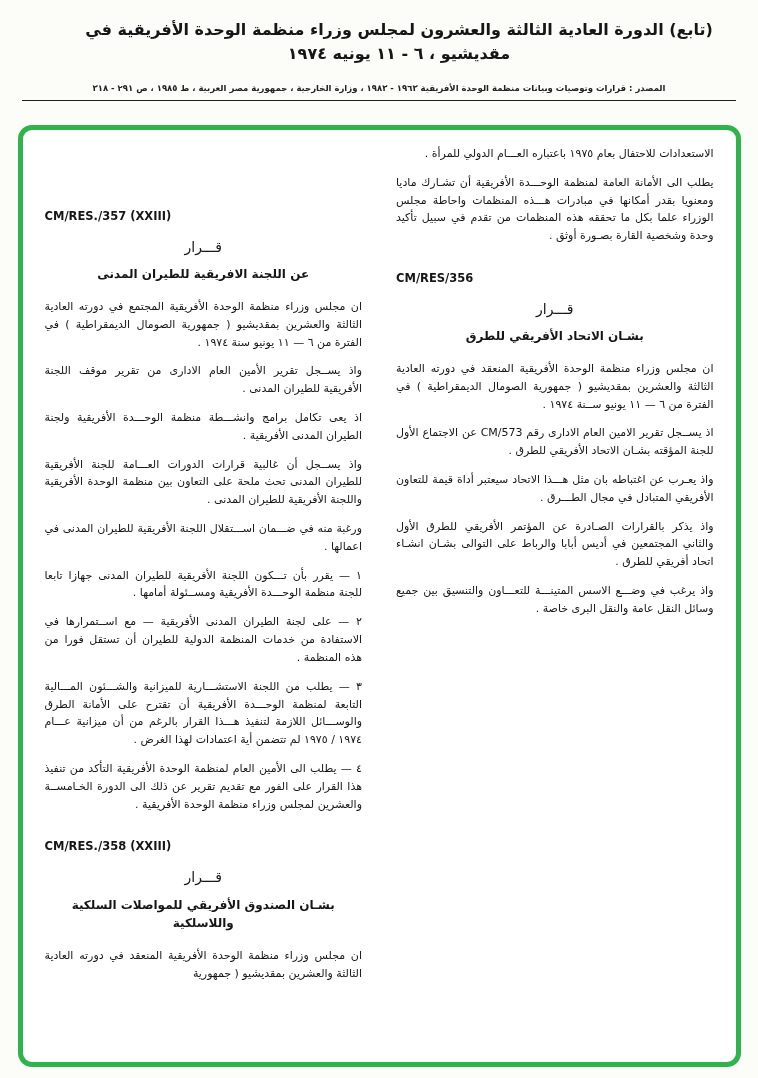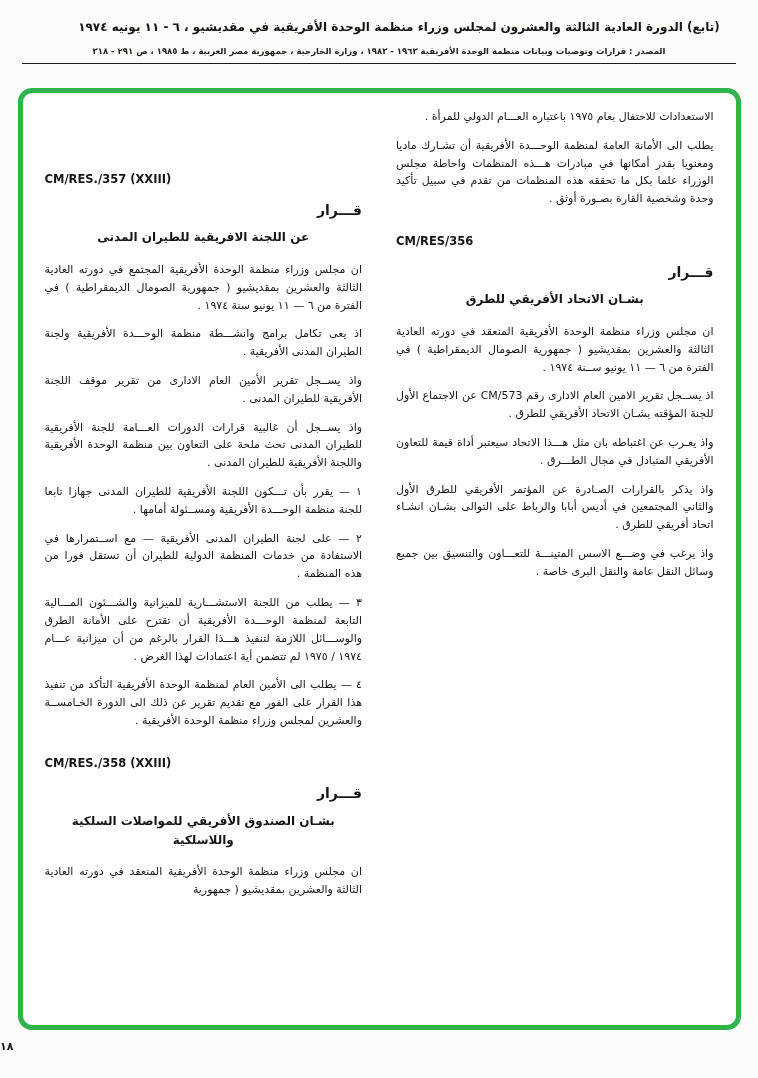--- a/index.html
+++ b/index.html
@@ -10,30 +10,30 @@
     background: #fcfcf9;
     font-family: "DejaVu Sans", sans-serif;
     color: #161616;
     position: relative;
     overflow: hidden;
   }
   .doc-header { padding-top: 18px; direction: rtl; }
   .header-line {
     text-align: center;
     font-weight: bold;
-    font-size: 12px;
+    font-size: 16px;
     line-height: 1.5;
     padding: 0 20px;
     margin-left: 40px;
   }
   .source-line {
     text-align: center;
     font-weight: bold;
     font-size: 8.5px;
-    margin-top: 10px;
+    margin-top: 17px;
     color: #222;
   }
   .header-rule {
     border: none;
     border-top: 1.5px solid #1e1e1e;
     width: 714px;
     margin: 7px auto 0;
   }
   .content-frame {
     width: 723px;
@@ -64,21 +64,22 @@
   .ref {
     direction: ltr;
     text-align: left;
     font-weight: bold;
     font-size: 11.5px;
     font-family: "DejaVu Sans", sans-serif;
     margin: 24px 0 10px;
   }
   .column .ref:first-child { margin-top: 16px; }
   .h-main {
-    font-weight: bold;
+    text-align: center;
+    font-weight: normal;
     font-size: 14px;
     margin: 4px 0 7px;
   }
   .h-sub {
     text-align: center;
     font-weight: bold;
     font-size: 12px;
     line-height: 1.55;
     margin: 0 0 14px;
   }
@@ -115,23 +116,24 @@
         <p class="para">واذ يعـرب عن اغتباطه بان مثل هـــذا الاتحاد سيعتبر أداة قيمة للتعاون الأفريقي المتبادل في مجال الطـــرق .</p>
         <p class="para">واذ يذكر بالقرارات الصـادرة عن المؤتمر الأفريقي للطرق الأول والثاني المجتمعين في أديس أبابا والرباط على التوالى بشـان انشـاء اتحاد أفريقي للطرق .</p>
         <p class="para">واذ يرغب في وضـــع الاسس المتينـــة للتعـــاون والتنسيق بين جميع وسائل النقل عامة والنقل البرى خاصة .</p>
       </div>
 
       <div class="column column-left">
         <div class="ref">CM/RES./357 (XXIII)</div>
         <div class="h-main">قـــرار</div>
         <div class="h-sub">عن اللجنة الافريقية للطيران المدنى</div>
         <p class="para">ان مجلس وزراء منظمة الوحدة الأفريقية المجتمع في دورته العادية الثالثة والعشرين بمقديشيو ( جمهورية الصومال الديمقراطية ) في الفترة من ٦ — ١١ يونيو سنة ١٩٧٤ .</p>
+        <p class="para">واذ يســجل تقرير الأمين العام الادارى من تقرير موقف اللجنة الأفريقية للطيران المدنى .</p>
         <p class="para">اذ يعى تكامل برامج وانشـــطة منظمة الوحـــدة الأفريقية ولجنة الطيران المدنى الأفريقية .</p>
-        <p class="para">واذ يســجل تقرير الأمين العام الادارى من تقرير موقف اللجنة الأفريقية للطيران المدنى .</p>
         <p class="para">واذ يســجل أن غالبية قرارات الدورات العـــامة للجنة الأفريقية للطيران المدنى تحث ملحة على التعاون بين منظمة الوحدة الأفريقية واللجنة الأفريقية للطيران المدنى .</p>
+        <p class="para">ورغبة منه في ضـــمان اســـتقلال اللجنة الأفريقية للطيران المدنى في اعمالها .</p>
         <p class="para">١ — يقرر بأن تـــكون اللجنة الأفريقية للطيران المدنى جهازا تابعا للجنة منظمة الوحـــدة الأفريقية ومســئولة أمامها .</p>
         <p class="para">٢ — على لجنة الطيران المدنى الأفريقية — مع اســتمرارها في الاستفادة من خدمات المنظمة الدولية للطيران أن تستقل فورا من هذه المنظمة .</p>
         <p class="para">٣ — يطلب من اللجنة الاستشـــارية للميزانية والشـــئون المـــالية التابعة لمنظمة الوحـــدة الأفريقية أن تقترح على الأمانة الطرق والوســـائل اللازمة لتنفيذ هـــذا القرار بالرغم من أن ميزانية عـــام ١٩٧٤ / ١٩٧٥ لم تتضمن أية اعتمادات لهذا الغرض .</p>
         <p class="para">٤ — يطلب الى الأمين العام لمنظمة الوحدة الأفريقية التأكد من تنفيذ هذا القرار على الفور مع تقديم تقرير عن ذلك الى الدورة الخـامســة والعشرين لمجلس وزراء منظمة الوحدة الأفريقية .</p>
         <div class="ref">CM/RES./358 (XXIII)</div>
         <div class="h-main">قـــرار</div>
         <div class="h-sub">بشـان الصندوق الأفريقي للمواصلات السلكية واللاسلكية</div>
         <p class="para">ان مجلس وزراء منظمة الوحدة الأفريقية المنعقد في دورته العادية الثالثة والعشرين بمقديشيو ( جمهورية</p>
       </div>
 

